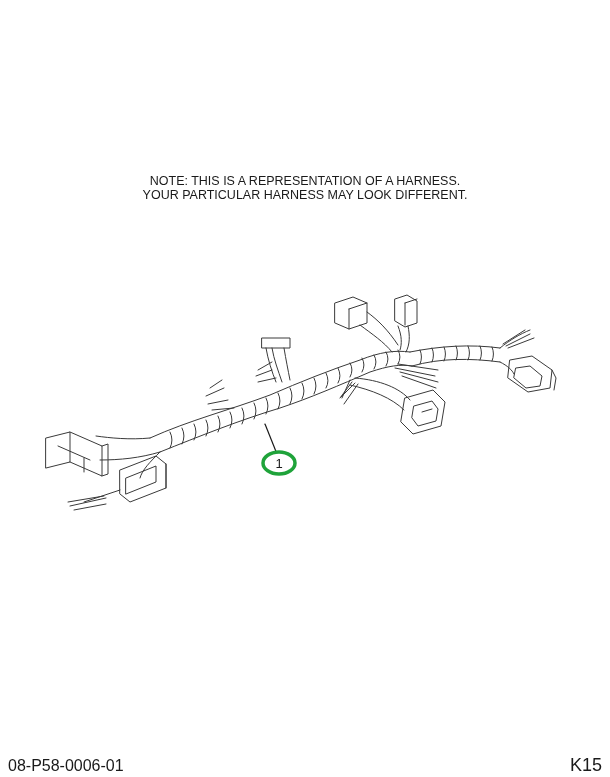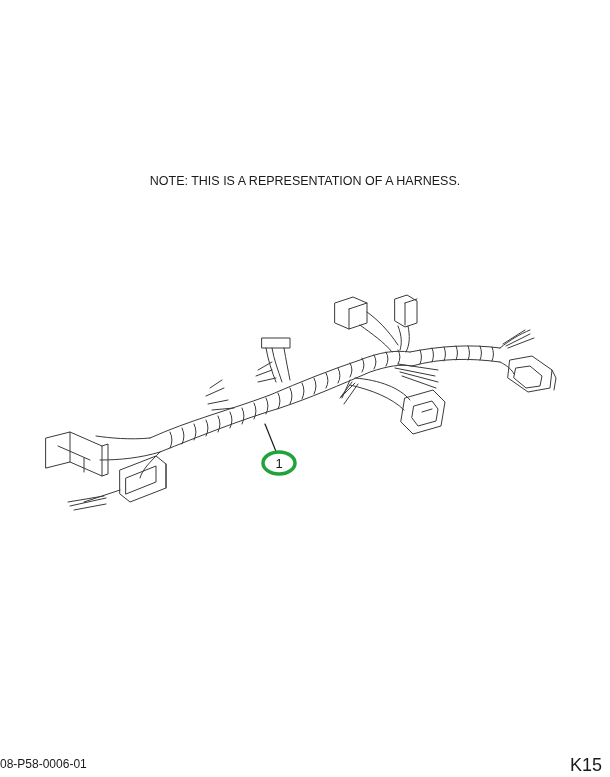--- a/index.html
+++ b/index.html
@@ -28,40 +28,41 @@
     .note div { white-space: nowrap; }
     .diagram {
       position: absolute;
       left: 0;
       top: 0;
       width: 610px;
       height: 777px;
     }
     .footer-left {
       position: absolute;
-      left: 0;
+      left: 8px;
       top: 757px;
-      font-size: 12px;
+      font-size: 16px;
     }
     .footer-right {
       position: absolute;
       right: 8px;
       top: 755px;
       font-size: 18px;
     }
     .callout-label {
       font-family: "Liberation Sans", sans-serif;
       font-size: 13px;
     }
   </style>
 </head>
 <body>
 
 <div class="note">
   <div>NOTE: THIS IS A REPRESENTATION OF A HARNESS.</div>
+  <div>YOUR PARTICULAR HARNESS MAY LOOK DIFFERENT.</div>
 </div>
 
 <svg class="diagram" viewBox="0 0 610 777" xmlns="http://www.w3.org/2000/svg">
   <g fill="none" stroke="#3a3a3a" stroke-width="1" stroke-linejoin="round" stroke-linecap="round">
 
     <g>
       <path d="M150,438 C190,420 230,410 270,395 C300,382 330,370 360,360 C380,352 395,350 410,352"></path>
       <path d="M160,452 C200,436 240,420 280,408 C310,398 340,385 370,372 C388,366 400,364 412,366"></path>
 
       <path d="M170,432 q4,8 0,16"></path>

